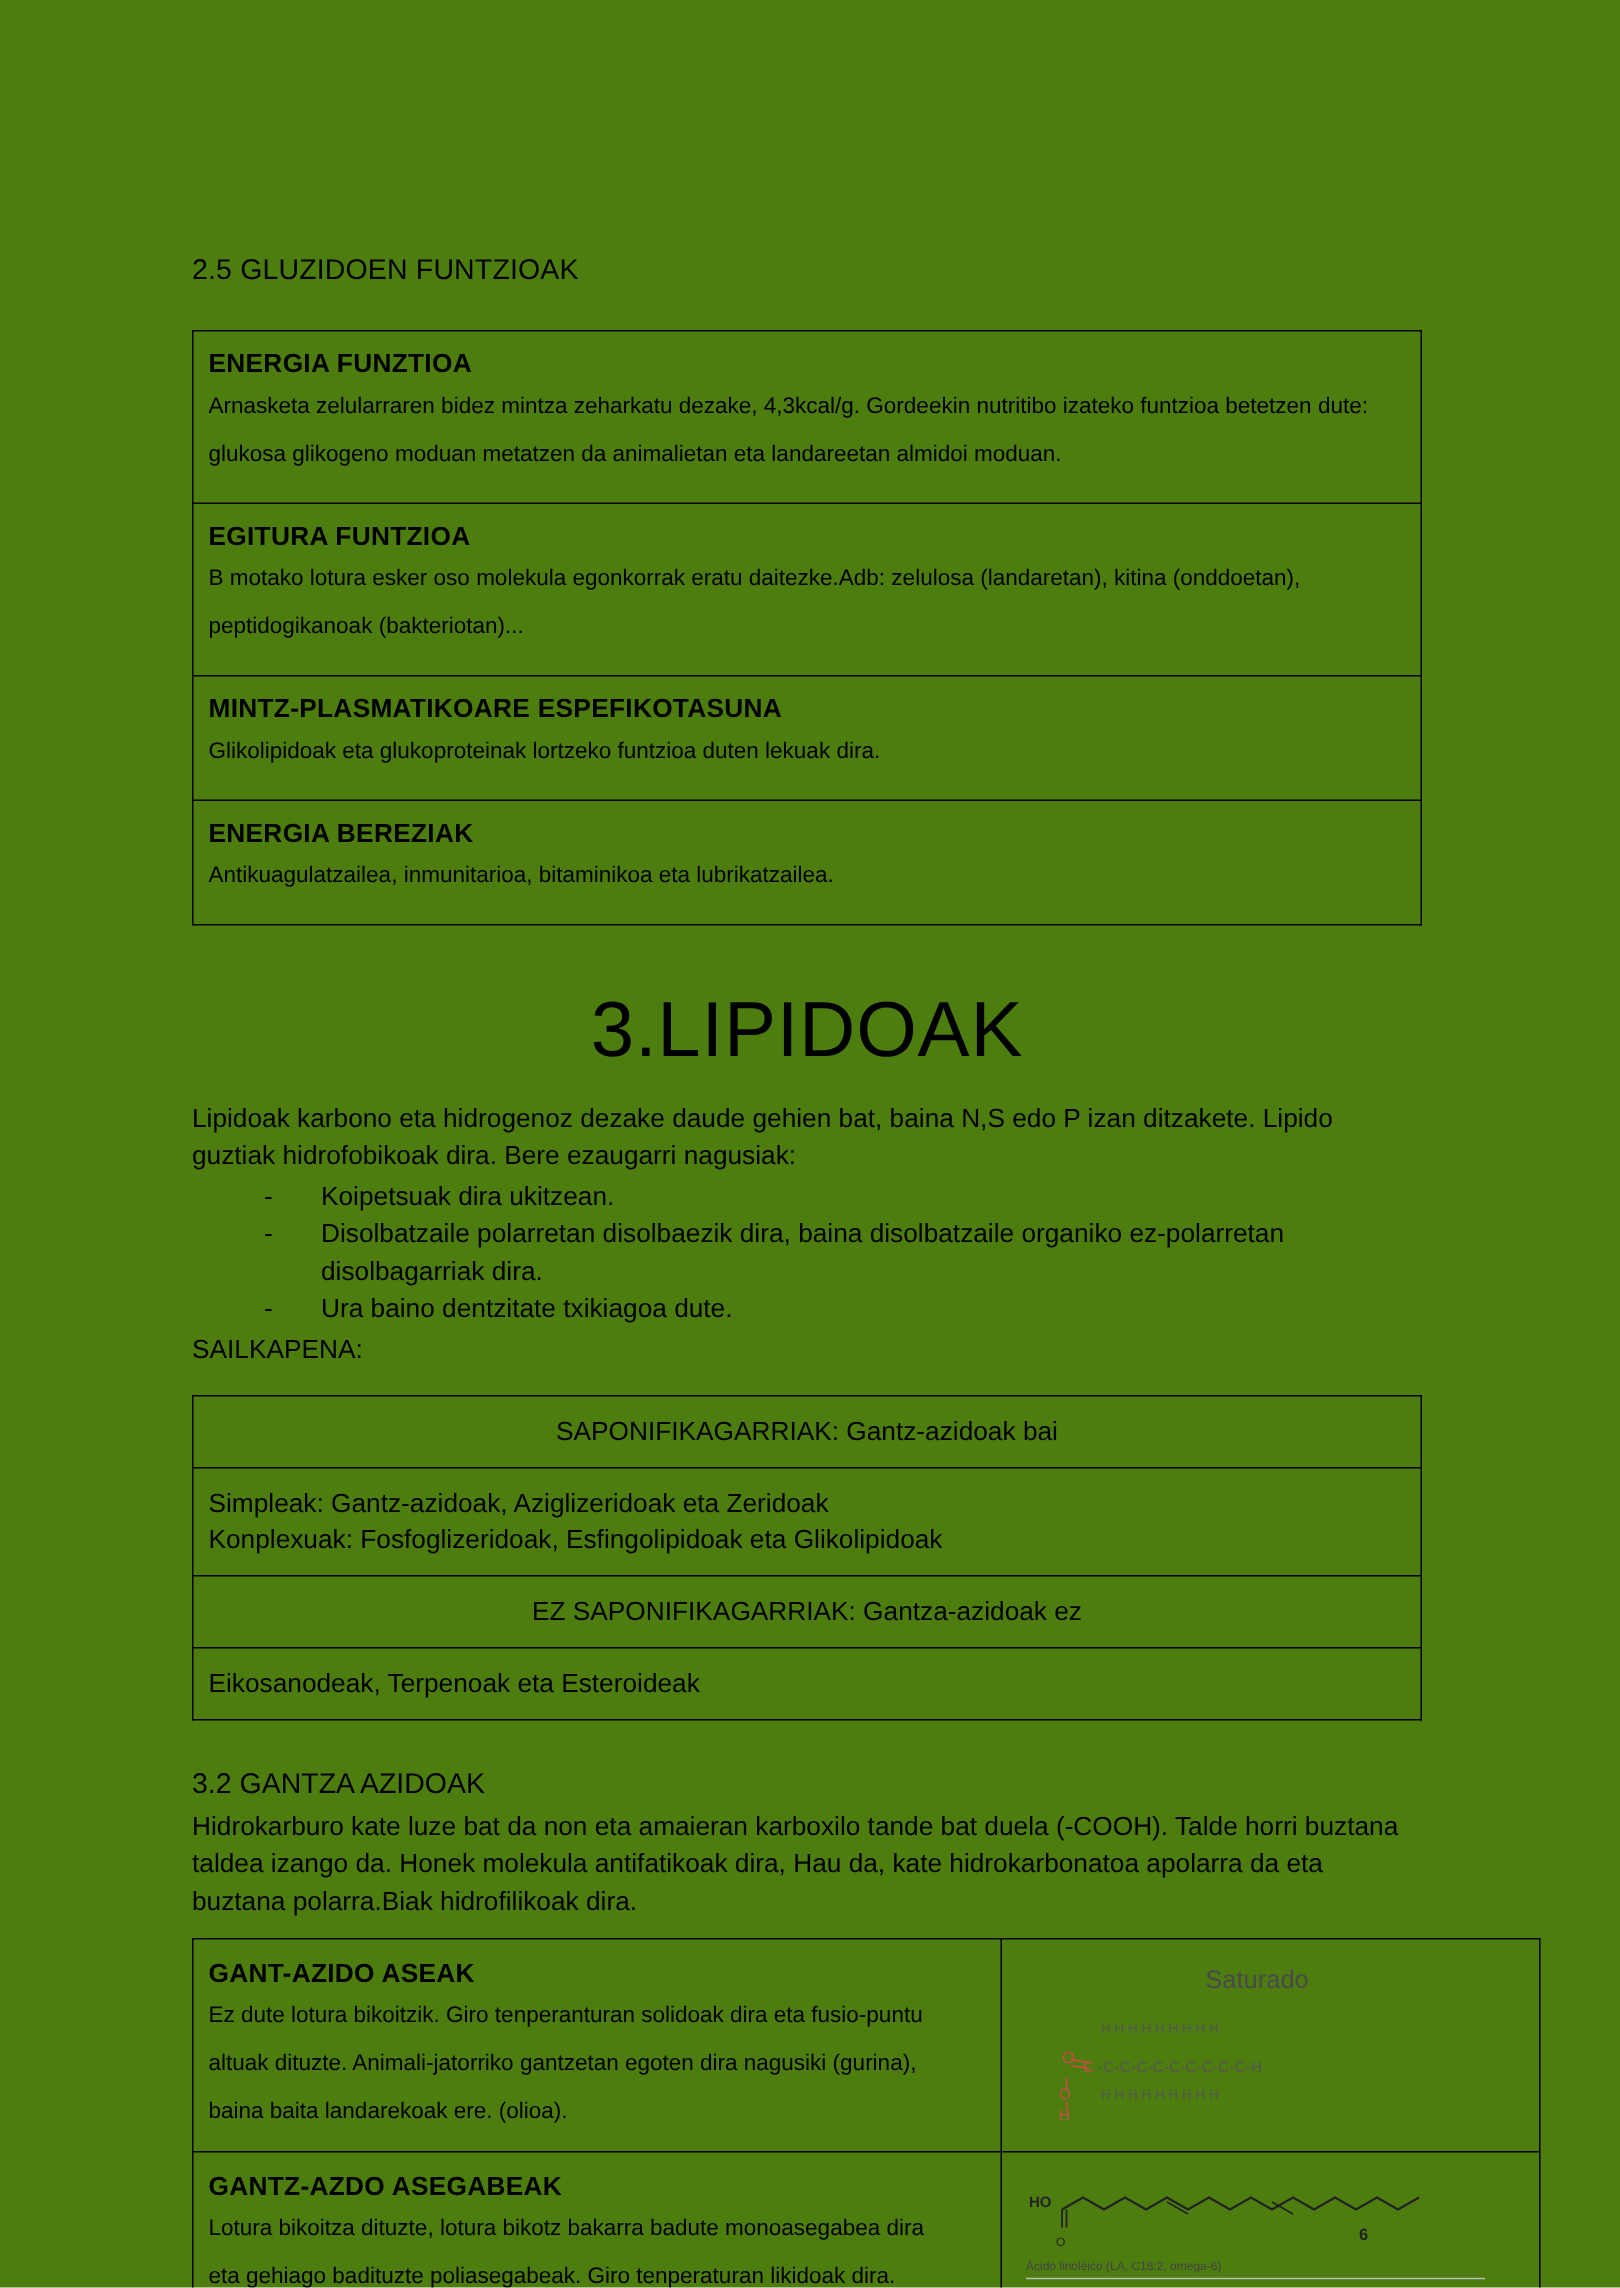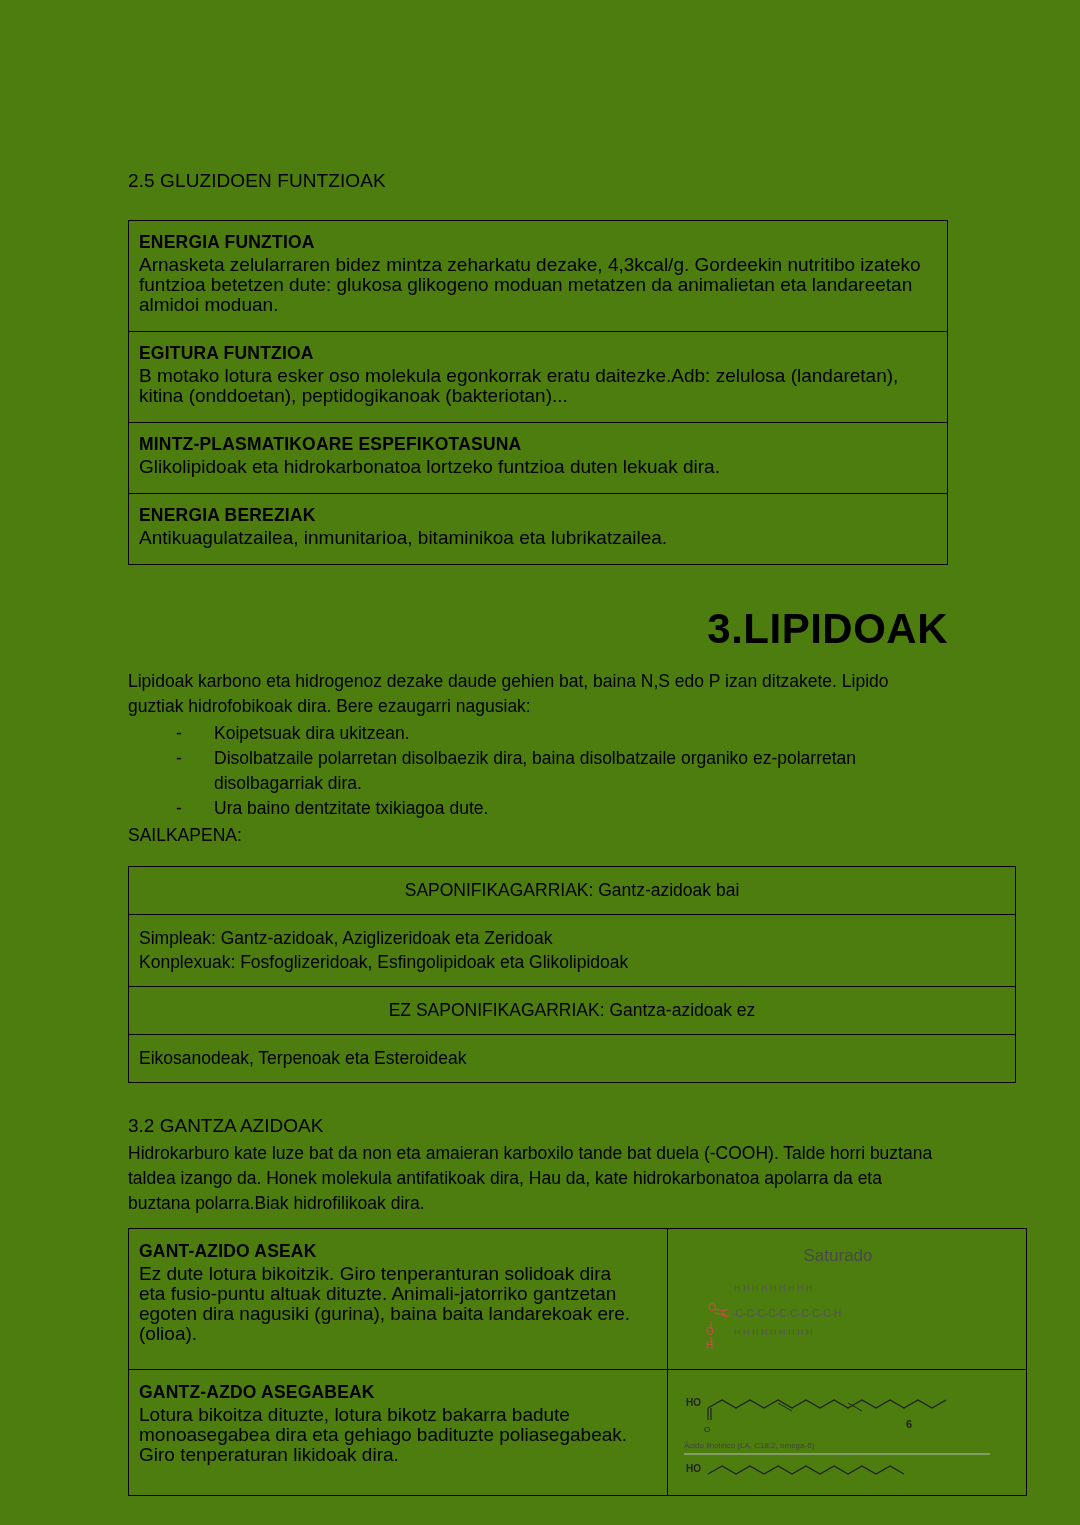--- a/index.html
+++ b/index.html
@@ -48,27 +48,27 @@
   }
   .cell-title {
     font-weight: bold;
     display: block;
     margin-bottom: 1px;
     font-size: 17.5px;
     letter-spacing: 0.2px;
   }
   .cell-text {
     display: block;
-    font-size: 19px;
-    line-height: 20px;
+    font-size: 15px;
+    line-height: 32px;
   }
   h1.big-title {
-    text-align: right;
-    font-size: 42px;
-    font-weight: bold;
+    text-align: center;
+    font-size: 52px;
+    font-weight: normal;
     margin: 40px 0 16px 0;
     letter-spacing: 0.5px;
   }
   p.para {
     font-size: 17.5px;
     line-height: 25px;
     margin: 0 0 2px 0;
   }
   ul.dashlist {
     list-style: none;
@@ -87,21 +87,21 @@
     left: 0;
     top: 0;
   }
   .sailkapena {
     font-size: 17.5px;
     line-height: 25px;
     margin: 2px 0 18px 0;
   }
   table.box2 {
     border-collapse: collapse;
-    width: 888px;
+    width: 820px;
     table-layout: fixed;
     margin-bottom: 30px;
     border-radius: 15px;
   }
   table.box2 td {
     border: 1.5px solid #000;
     padding: 11px 10px 12px 10px;
     font-size: 17.5px;
     line-height: 24px;
     vertical-align: top;
@@ -147,21 +147,21 @@
       </tr>
       <tr>
         <td>
           <span class="cell-title">EGITURA FUNTZIOA</span>
           <span class="cell-text"> B motako lotura esker oso molekula egonkorrak eratu daitezke.Adb: zelulosa (landaretan), kitina (onddoetan), peptidogikanoak (bakteriotan)...</span>
         </td>
       </tr>
       <tr>
         <td>
           <span class="cell-title">MINTZ-PLASMATIKOARE ESPEFIKOTASUNA</span>
-          <span class="cell-text">Glikolipidoak eta hidrokarbonatoa lortzeko funtzioa duten lekuak dira.</span>
+          <span class="cell-text">Glikolipidoak eta glukoproteinak lortzeko funtzioa duten lekuak dira.</span>
         </td>
       </tr>
       <tr>
         <td>
           <span class="cell-title">ENERGIA BEREZIAK</span>
           <span class="cell-text">Antikuagulatzailea, inmunitarioa, bitaminikoa eta lubrikatzailea.</span>
         </td>
       </tr>
     </tbody>
       </table>

